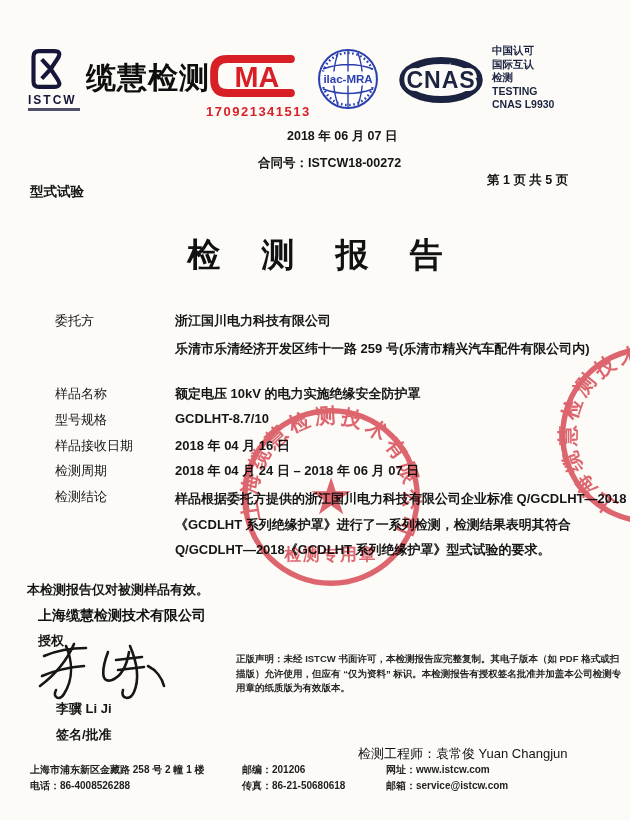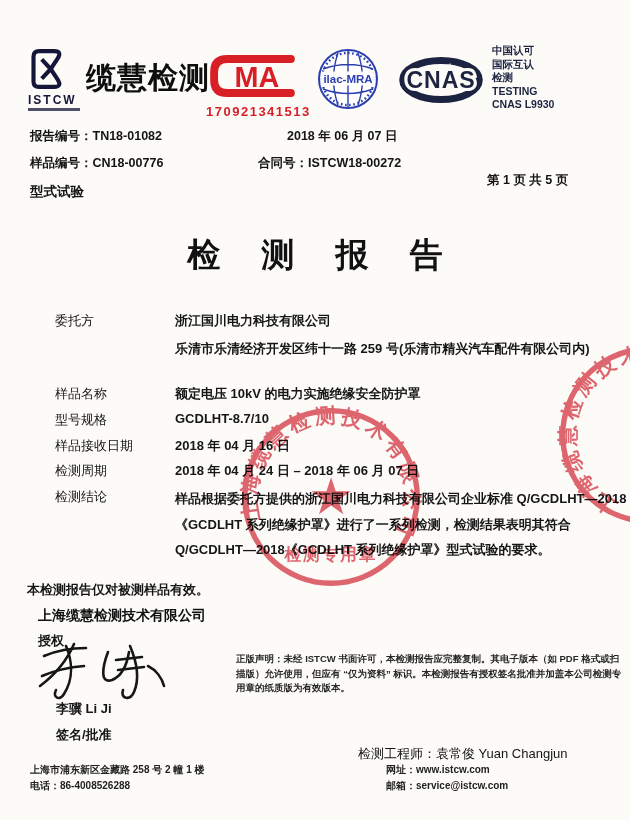--- a/index.html
+++ b/index.html
@@ -84,29 +84,23 @@
   </div>
 
   <div class="abs cnas-lines" style="left:492px;top:44px;">
     <div>中国认可</div>
     <div>国际互认</div>
     <div>检测</div>
     <div>TESTING</div>
     <div>CNAS L9930</div>
   </div>
 
-  <div class="abs meta" style="left:30px;top:128px;">
-    <span>报告编号：</span><span>TN18-01082</span>
-  </div>
   <div class="abs meta" style="left:287px;top:128px;">2018 年 06 月 07 日</div>
   <div class="abs meta" style="left:487px;top:128px;margin-top:44px;">第 1 页 共 5 页</div>
 
-  <div class="abs meta" style="left:30px;top:155px;">
-    <span>样品编号：</span><span>CN18-00776</span>
-  </div>
   <div class="abs meta" style="left:258px;top:155px;">
     <span>合同号：</span><span>ISTCW18-00272</span>
   </div>
 
   <div class="abs meta" style="left:30px;top:183px;font-size:13.5px;">型式试验</div>
 
   <div class="abs title" style="top:233px;">检 测 报 告</div>
 
   <div class="abs flabel" style="left:55px;top:312px;">委托方</div>
   <div class="abs fvalue" style="left:175px;top:312px;">浙江国川电力科技有限公司</div>
@@ -153,20 +147,28 @@
   <div class="abs engineer" style="left:358px;top:745px;">
     <span>检测工程师：</span><span>袁常俊 Yuan Changjun</span>
   </div>
 
   <div class="abs fcol" style="left:30px;top:762px;">
     <div>上海市浦东新区金藏路 258 号 2 幢 1 楼</div>
     <div>
       <span>电话：</span><span>86-4008526288</span>
     </div>
   </div>
+  <div class="abs fcol" style="left:242px;top:762px;">
+    <div>
+      <span>邮编：</span><span>201206</span>
+    </div>
+    <div>
+      <span>传真：</span><span>86-21-50680618</span>
+    </div>
+  </div>
   <div class="abs fcol" style="left:386px;top:762px;">
     <div>
       <span>网址：</span><span>www.istcw.com</span>
     </div>
     <div>
       <span>邮箱：</span><span>service@istcw.com</span>
     </div>
   </div>
 
   <svg class="abs stamp" style="left:233px;top:399px;" width="196" height="196" viewBox="0 0 200 200">

